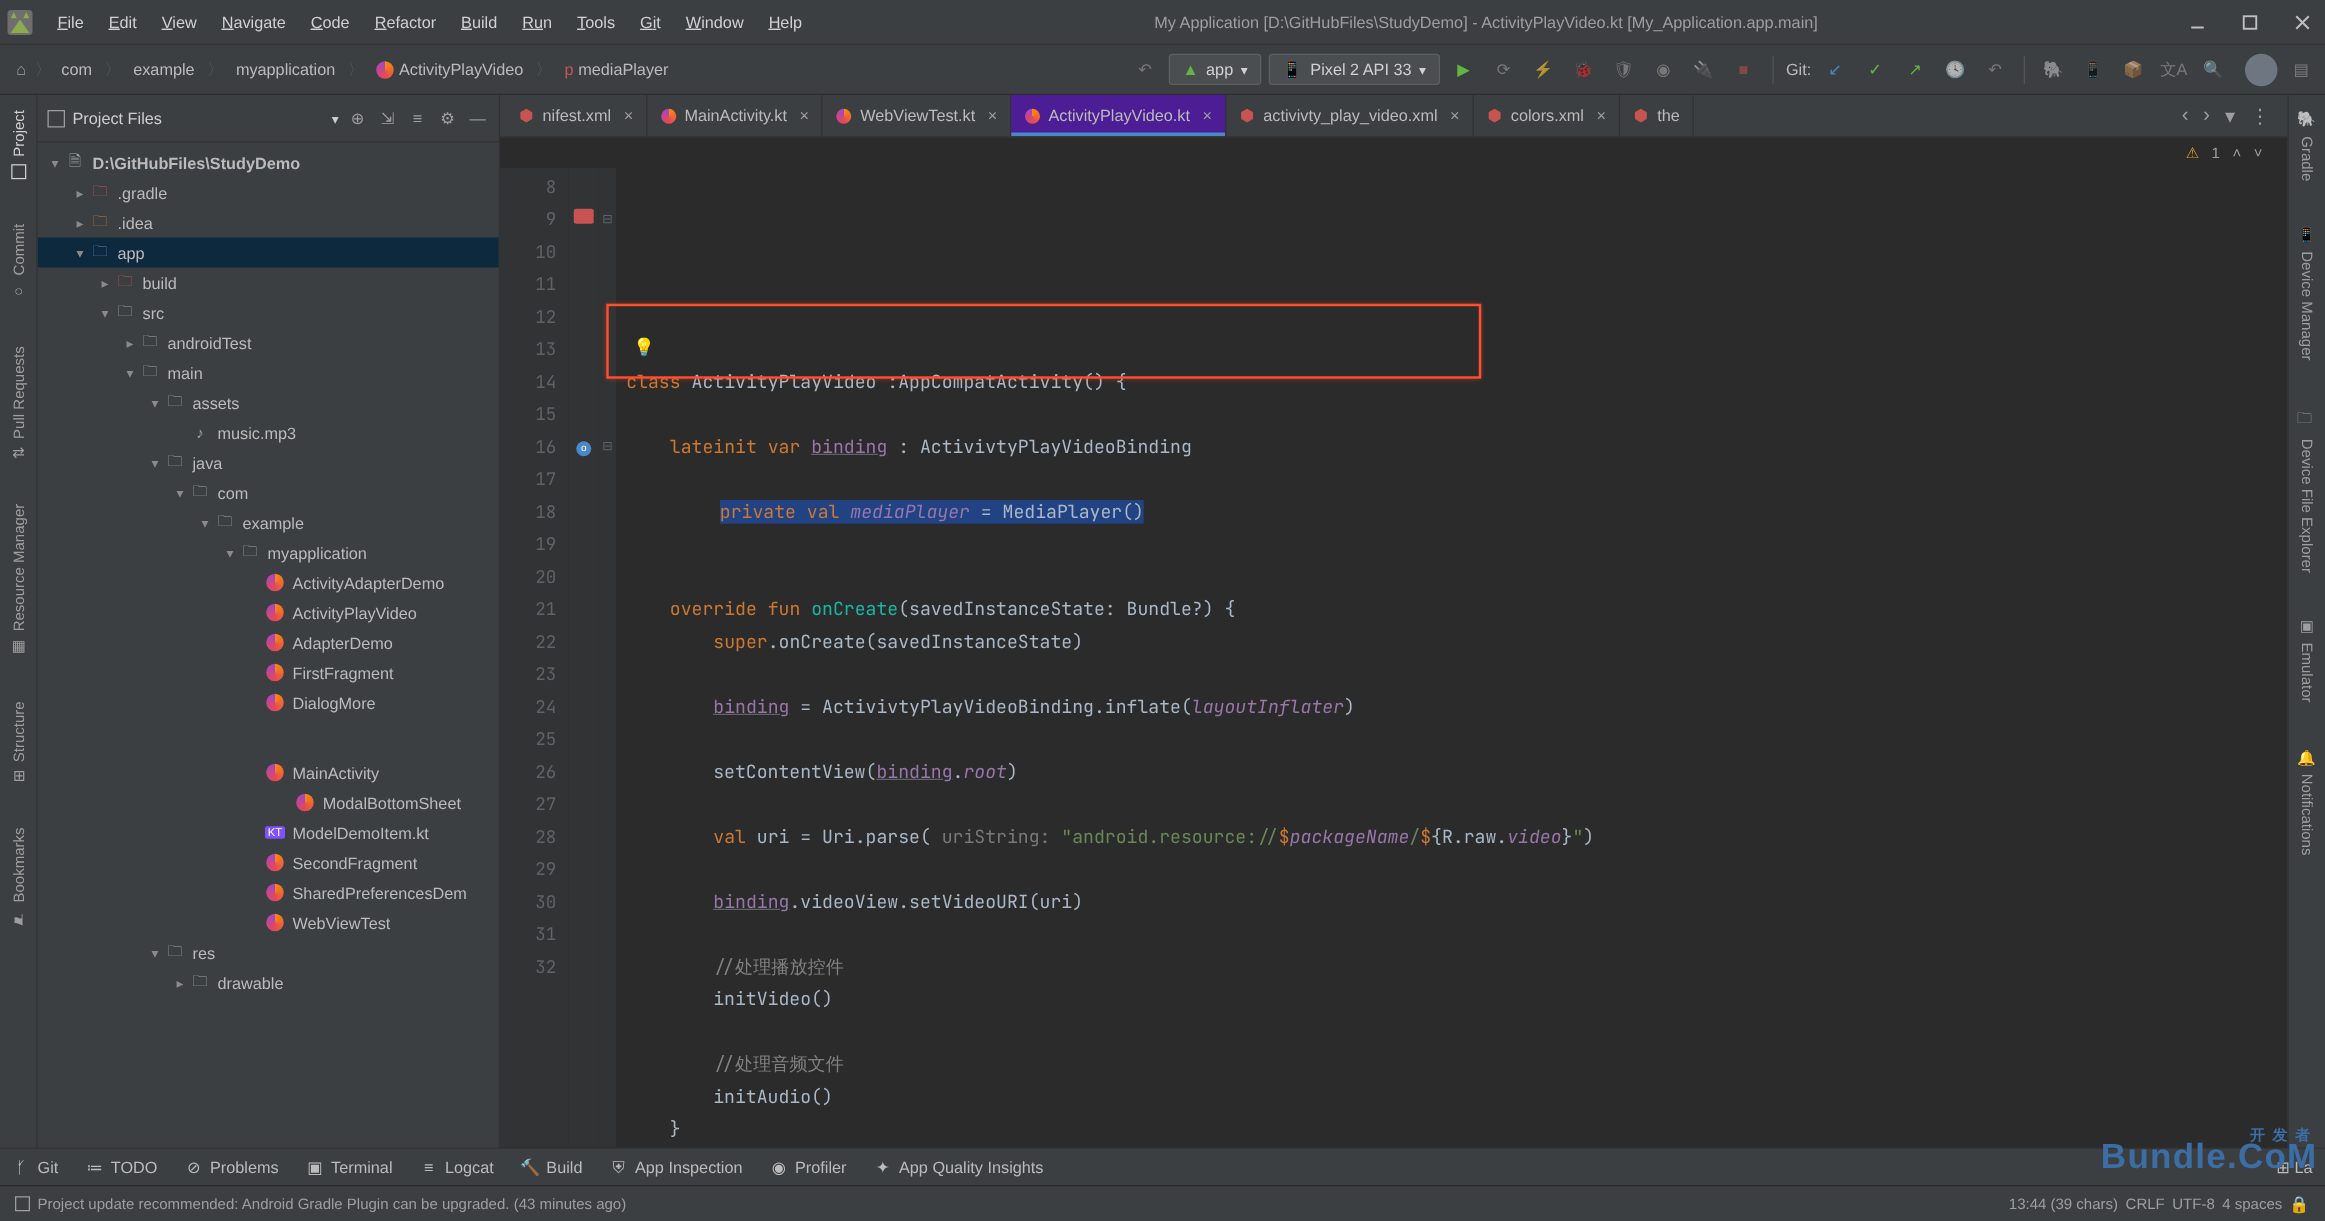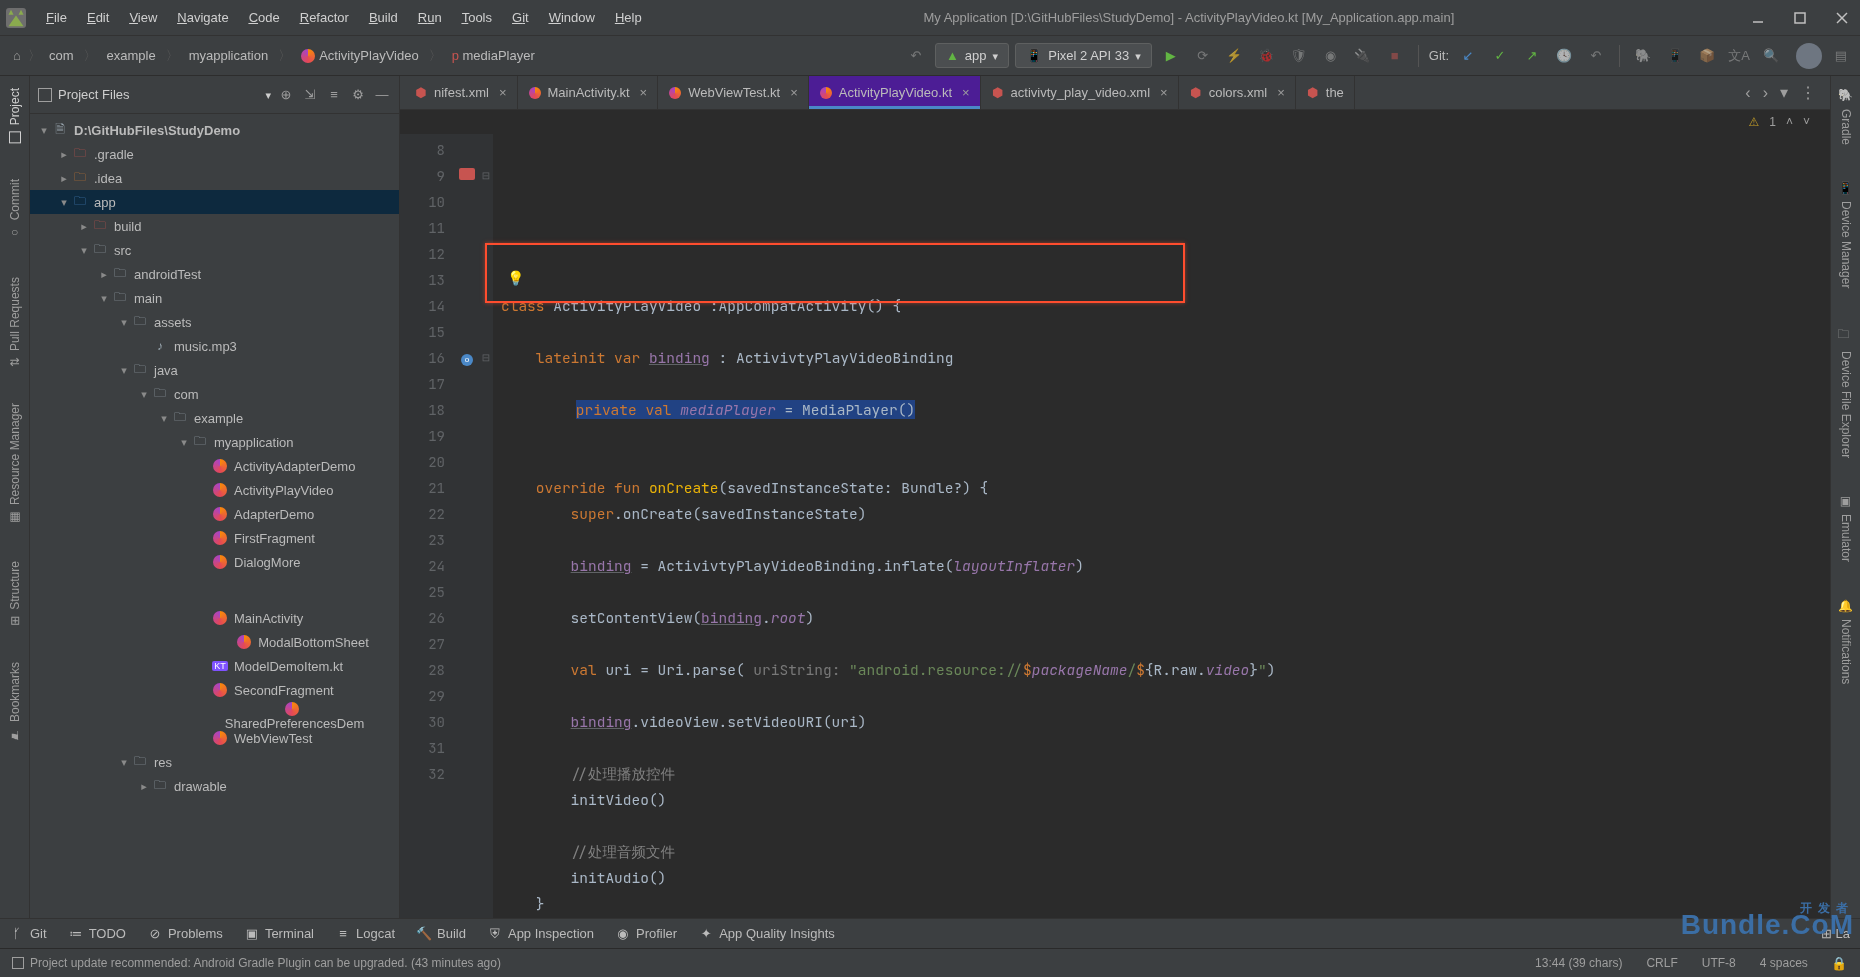--- a/index.html
+++ b/index.html
@@ -93,39 +93,39 @@
 .editor-status { height:24px; display:flex; justify-content:flex-end; align-items:center; padding:0 20px; gap:10px; color:#9e9e9e; font-size:12px;}
 .warn-tri { color:#c9a227; }
 .editor-body { flex:1; display:flex; position:relative; overflow:hidden;}
 .gutter { width:55px; background:#313335; text-align:right; padding:3px 10px 3px 4px; color:#606366; font-family:"JetBrains Mono","Consolas",monospace; font-size:14px; line-height:26px;}
 .gutter-badges { width:24px; background:#313335; padding:3px 0; line-height:26px; text-align:center; font-size:11px;}
 .gutter-badge { display:inline-block; width:16px; height:12px; background:#c75450; border-radius:2px;}
 .gutter-impl { display:inline-block; width:12px; height:12px; border-radius:50%; background:#4a88c7; font-size:8px; color:white; line-height:12px;}
 .fold-col { width:14px; background:#313335; padding-top:3px; line-height:26px; text-align:center; color:#606366; font-size:10px;}
 .code { flex:1; padding:3px 0 3px 8px; font-family:"JetBrains Mono","Consolas",monospace; font-size:14.5px; line-height:26px; color:#a9b7c6; position:relative; white-space:pre;}
 .kw { color:#cc7832; }
-.fn { color:#eab308; }
+.fn { color:#14b8a6; }
 .str { color:#6a8759; }
 .cmt { color:#808080; }
 .param-hint { color:#787878; font-style:normal;}
 .purple { color:#9876aa; }
 .purple-i { color:#9876aa; font-style:italic;}
 .ul { text-decoration:underline; text-decoration-color:#606366;}
 .highlight-line { position:absolute; left:0; right:0; height:26px; background:#323232; z-index:-1;}
 .red-box { position:absolute; border:2px solid #ff4d2e; box-shadow:0 0 4px #ff4d2e80; z-index:2; pointer-events:none;}
 .sel-text { background:#214283; }
 .bulb { position:absolute; color:#d9d9d9; font-size:14px;}
 
 .bottom-tools { height:30px; background:#3c3f41; border-top:1px solid #323232; display:flex; align-items:center; padding:0 10px; gap:22px; font-size:13px; color:#bbbbbb;}
 .bt-item { display:flex; align-items:center; gap:6px; cursor:pointer;}
 .bt-icon { width:14px; height:14px; display:flex; align-items:center; justify-content:center;}
 
 .statusbar { height:29px; background:#3c3f41; border-top:1px solid #2a2a2a; display:flex; align-items:center; padding:0 12px; color:#9e9e9e; font-size:12px; gap:14px;}
 .status-left { display:flex; align-items:center; gap:6px;}
-.status-right { margin-left:auto; display:flex; align-items:center; gap:24px;}
+.status-right { margin-left:auto; display:flex; align-items:center; gap:6px;}
 .sq-icon { width:12px; height:12px; border:1.5px solid #9e9e9e;}
 .lock-icon { font-size:13px;}
 
 .watermark { position:absolute; right:6px; bottom:40px; color:#3b6ea5; font-weight:bold; font-size:28px; font-family:Arial; letter-spacing:1px; line-height:0.85; text-align:right; pointer-events:none;}
 .watermark .cn { font-size:12px; color:#3b6ea5; display:block; letter-spacing:6px;}
 
 .chev-down::before{content:"▾"; font-size:11px;}
 .chev-right::before{content:"▸"; font-size:11px;}
 </style>
 </head>
@@ -394,21 +394,21 @@
             </span>
             <span class="tree-label">ModelDemoItem.kt</span>
           </div>
           <div class="tree-item" style="padding-left: 166px;">
             <span class="tree-chev"></span>
             <span class="tree-icon">
               <span class="kt-icon"></span>
             </span>
             <span class="tree-label">SecondFragment</span>
           </div>
-          <div class="tree-item" style="padding-left: 166px; flex-direction: column;">
+          <div class="tree-item" style="padding-left: 166px;">
             <span class="tree-chev"></span>
             <span class="tree-icon">
               <span class="kt-icon"></span>
             </span>
             <span class="tree-label">SharedPreferencesDem</span>
           </div>
           <div class="tree-item" style="padding-left: 166px;">
             <span class="tree-chev"></span>
             <span class="tree-icon">
               <span class="kt-icon"></span>

